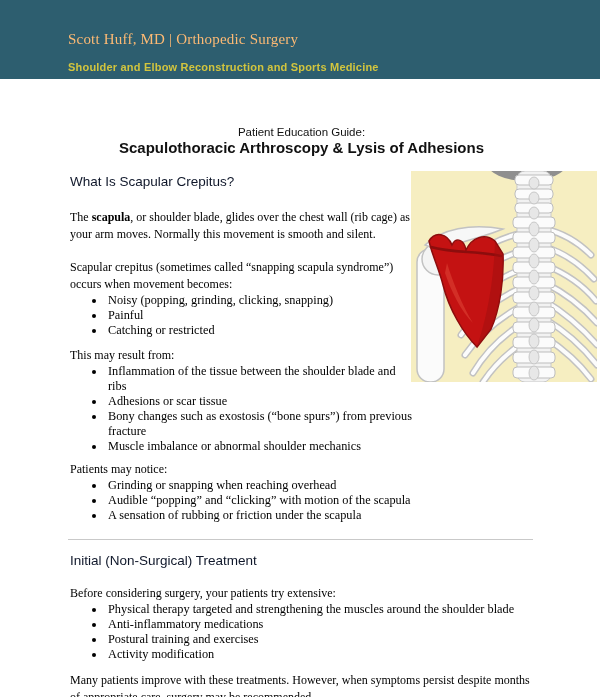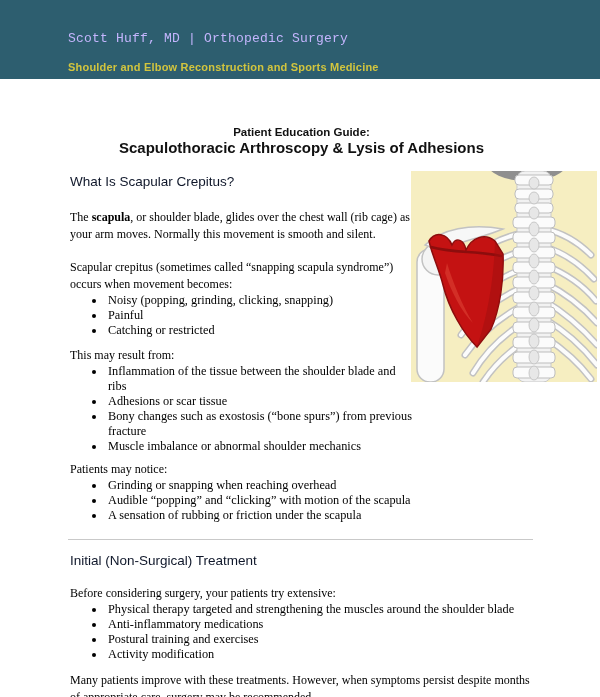--- a/index.html
+++ b/index.html
@@ -15,45 +15,45 @@
     color: #000;
   }
   
   .header {
     width: 100%;
     height: 79px;
     background: #2d5e6f;
     padding: 30px 0 0 68px;
   }
   .header-title {
-    font-family: Liberation Mono, monospace;
-    font-size: 13px;
+    font-family: Liberation Serif, serif;
+    font-size: 15px;
     font-weight: 500;
-    color: #c4b5fd;
+    color: #fdba74;
     letter-spacing: 0.2px;
     line-height: 18px;
   }
   .header-subtitle {
     font-family: "Liberation Sans", sans-serif;
     font-size: 11px;
     font-weight: 700;
     color: #d2c53e;
     letter-spacing: 0.2px;
     line-height: 14px;
     margin-top: 12px;
   }
   
   .content {
     padding: 0 67px 0 70px;
   }
   .title-block { text-align: center; margin-top: 20px; }
   .kicker {
     font-family: "Liberation Sans", sans-serif;
     font-size: 11.5px;
-    font-weight: 700;
+    font-weight: 400;
     line-height: 13px;
     color: #111;
     margin-top: 47px;
   }
   .doc-title {
     font-family: "Liberation Sans", sans-serif;
     font-size: 15px;
     font-weight: 700;
     line-height: 17px;
     color: #111;

